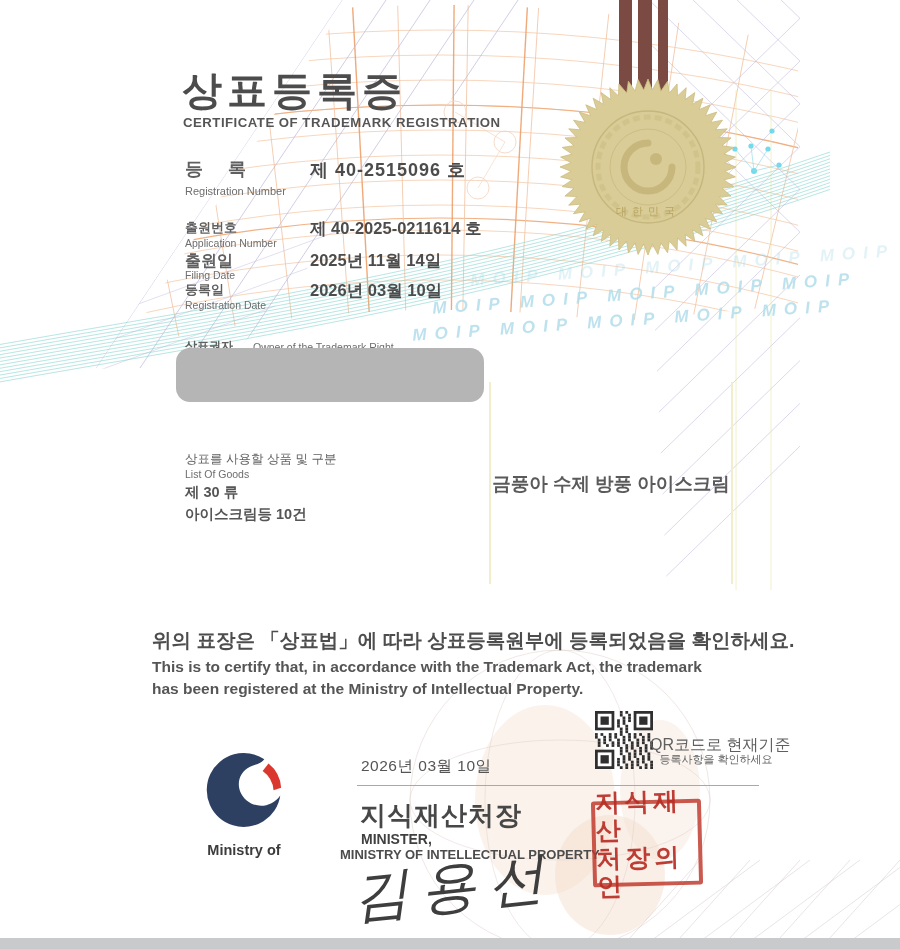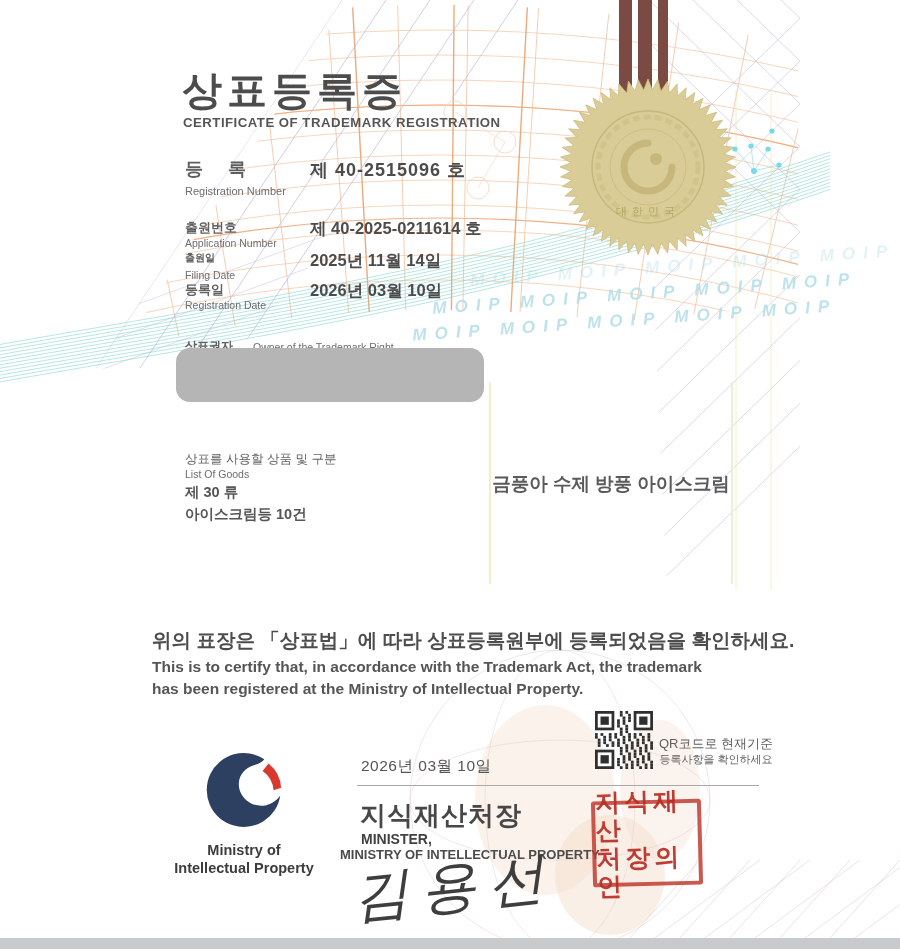--- a/index.html
+++ b/index.html
@@ -199,21 +199,21 @@
 <div class="abs content" style="left:183px;top:108px;font-size:13.2px;font-weight:bold;letter-spacing:.5px;color:#555;text-align:center;">CERTIFICATE OF TRADEMARK REGISTRATION</div>
 
 <div class="abs content label-ko" style="left:185px;top:150px;font-size:18px;letter-spacing:10px;">등 록</div>
 <div class="abs content label-en" style="left:185px;top:178px;font-size:11px;">Registration Number</div>
 <div class="abs content value" style="left:310px;top:151px;font-size:18px;letter-spacing:1px;">제 40-2515096 호</div>
 
 <div class="abs content label-ko" style="left:185px;top:212px;font-size:13px;">출원번호</div>
 <div class="abs content label-en" style="left:185px;top:230px;font-size:10.5px;">Application Number</div>
 <div class="abs content value" style="left:310px;top:211px;font-size:16.5px;">제 40-2025-0211614 호</div>
 
-<div class="abs content label-ko" style="left:185px;top:244px;font-size:10px;">출원일</div>
+<div class="abs content label-ko" style="left:185px;top:244px;font-size:16px;">출원일</div>
 <div class="abs content label-en" style="left:185px;top:262px;font-size:10.5px;">Filing Date</div>
 <div class="abs content value" style="left:310px;top:243px;font-size:16.5px;">2025년 11월 14일</div>
 
 <div class="abs content label-ko" style="left:185px;top:274px;font-size:13px;">등록일</div>
 <div class="abs content label-en" style="left:185px;top:292px;font-size:10.5px;">Registration Date</div>
 <div class="abs content value" style="left:310px;top:273px;font-size:16.5px;">2026년 03월 10일</div>
 
 <div class="abs content label-ko" style="left:185px;top:331px;font-size:12px;font-family:Liberation Mono, monospace;">상표권자</div>
 <div class="abs content label-en" style="left:253px;top:334px;font-size:10.5px;">Owner of the Trademark Right</div>
 <div id="owner-box"></div>
@@ -342,21 +342,21 @@
       <rect x="0.00" y="0.00" width="19.33" height="19.33" fill="#2f2f2f"></rect>
       <rect x="2.76" y="2.76" width="13.81" height="13.81" fill="#ffffff"></rect>
       <rect x="5.52" y="5.52" width="8.29" height="8.29" fill="#2f2f2f"></rect>
       <rect x="38.67" y="0.00" width="19.33" height="19.33" fill="#2f2f2f"></rect>
       <rect x="41.43" y="2.76" width="13.81" height="13.81" fill="#ffffff"></rect>
       <rect x="44.19" y="5.52" width="8.29" height="8.29" fill="#2f2f2f"></rect>
       <rect x="0.00" y="38.67" width="19.33" height="19.33" fill="#2f2f2f"></rect>
       <rect x="2.76" y="41.43" width="13.81" height="13.81" fill="#ffffff"></rect>
       <rect x="5.52" y="44.19" width="8.29" height="8.29" fill="#2f2f2f"></rect>
     </svg></div>
-<div class="abs content" style="left:650px;top:728px;width:132px;text-align:center;font-size:13px;color:#5f5f5f;">QR코드로 현재기준</div>
+<div class="abs content" style="left:650px;top:728px;width:132px;text-align:center;font-size:16px;color:#5f5f5f;">QR코드로 현재기준</div>
 <div class="abs content" style="left:650px;top:745px;width:132px;text-align:center;font-size:11px;color:#5f5f5f;">등록사항을 확인하세요</div>
 
 <div class="abs content" style="left:361px;top:749px;font-size:15.5px;color:#555;letter-spacing:.5px;">2026년 03월 10일</div>
 <div class="hr"></div>
 <div class="abs content" style="left:360px;top:791px;font-size:26px;font-weight:bold;color:#474747;letter-spacing:1px;">지식재산처장</div>
 <div class="abs content" style="left:361px;top:824px;font-size:14px;font-weight:bold;color:#404040;">MINISTER,</div>
 <div class="abs content" style="left:340px;top:840px;font-size:13px;font-weight:bold;color:#4c4c4c;">MINISTRY OF INTELLECTUAL PROPERTY</div>
 
 <div id="stamp">
   <div>지식재산</div>
@@ -365,17 +365,16 @@
 
 <div id="signature">김용선</div>
 
 <svg class="content" style="position:absolute;left:203px;top:745px;z-index:3;" width="84" height="84" viewBox="0 0 100 100">
   <path d="M73 17 A44 44 0 1 0 92 60 C82 74 64 76 52 66 C38 54 40 34 56 26 C62 23 68 23 73 17 Z" fill="#2e4061"></path>
   <path d="M78 22 A40 40 0 0 1 93 51 L84 54 A31 31 0 0 0 71 31 Z" fill="#da382f"></path>
 </svg>
 <div id="agency">
   <div class="a-en">
     <div>Ministry of</div>
-    <div>Intellectual Property</div>
   </div>
 </div>
 
 <div id="bottom-bar"></div>
 
 </body></html>

